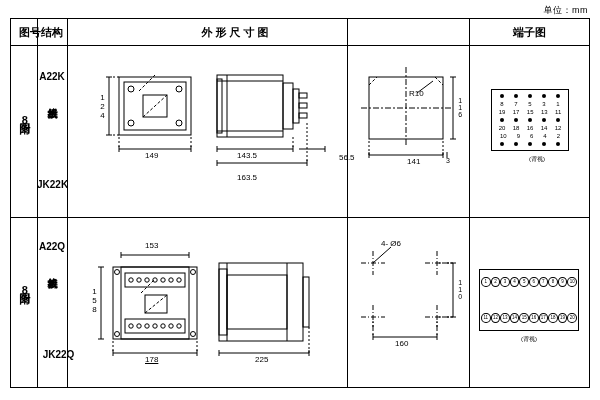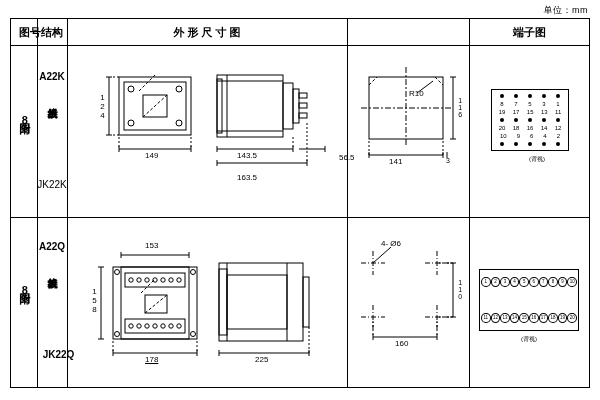--- a/index.html
+++ b/index.html
@@ -62,32 +62,32 @@
     <div class="vline" style="left:26px;"></div>
     <div class="vline" style="left:56px;"></div>
     <div class="vline" style="left:336px;"></div>
     <div class="vline" style="left:458px;"></div>
 
     <div class="hline" style="top:26px;"></div>
     <div class="hline" style="top:198px;"></div>
 
     <div class="hdr" style="left:6px;width:26px;">图号</div>
     <div class="hdr" style="left:26px;width:30px;">结构</div>
-    <div class="hdr" style="left:56px;width:280px;">外 形 尺 寸 图</div>
+    <div class="hdr" style="left:56px;width:280px;padding-left:28px;">外 形 尺 寸 图</div>
     <div class="hdr" style="left:458px;width:121px;">端子图</div>
 
     <div class="colA" style="left:0;top:95px;">
       <span class="vtext">附图8</span>
     </div>
 
     <div style="position:absolute;left:26px;top:52px;width:30px;text-align:center;font-size:10px;font-weight:bold;line-height:1.15;">A22K</div>
     <div style="position:absolute;left:26px;top:72px;width:30px;text-align:center;font-size:10px;font-weight:bold;">
       <span class="vtext">板后接线</span>
     </div>
-    <div style="position:absolute;left:26px;top:160px;width:30px;text-align:center;font-size:10px;font-weight:normal;">JK22K</div>
+    <div style="position:absolute;left:26px;top:160px;width:30px;text-align:center;font-size:10px;font-weight:bold;">JK22K</div>
 
     <div style="position:absolute;left:56px;top:26px;width:280px;height:172px;">
       <svg width="280" height="172" viewBox="0 0 280 172">
         <g stroke="#000" fill="none" stroke-width="1">
 
           <rect x="52" y="32" width="72" height="58"></rect>
           <rect x="57" y="37" width="62" height="48" stroke-dasharray="0"></rect>
 
           <circle cx="64" cy="44" r="3"></circle>
           <circle cx="112" cy="44" r="3"></circle>
@@ -164,21 +164,21 @@
           <line x1="96" y1="107" x2="96" y2="113"></line>
           <line x1="22" y1="96" x2="22" y2="110" stroke-dasharray="2,2"></line>
           <line x1="96" y1="96" x2="96" y2="110" stroke-dasharray="2,2"></line>
           <line x1="100" y1="107" x2="100" y2="113"></line>
         </g>
       </svg>
       <div class="lbl" style="left:62px;top:44px;">R10</div>
       <div class="lbl7" style="left:108px;top:52px;">
         <span class="vtext">116</span>
       </div>
-      <div class="lbl" style="left:42px;top:112px;text-align:center;">141</div>
+      <div class="lbl" style="left:60px;top:112px;text-align:center;">141</div>
       <div class="lbl7" style="left:99px;top:112px;">3</div>
     </div>
 
     <div style="position:absolute;left:458px;top:26px;width:121px;height:172px;">
       <div class="box" style="left:22px;top:44px;width:78px;height:62px;background:#fff;"></div>
       <div style="position:absolute;left:26px;top:48px;width:70px;height:54px;display:flex;flex-direction:column;justify-content:space-around;">
         <div style="display:flex;justify-content:space-around;align-items:center;">
           <span style="width:4px;height:4px;border-radius:50%;background:#000;display:inline-block;"></span>
           <span style="width:4px;height:4px;border-radius:50%;background:#000;display:inline-block;"></span>
           <span style="width:4px;height:4px;border-radius:50%;background:#000;display:inline-block;"></span>

